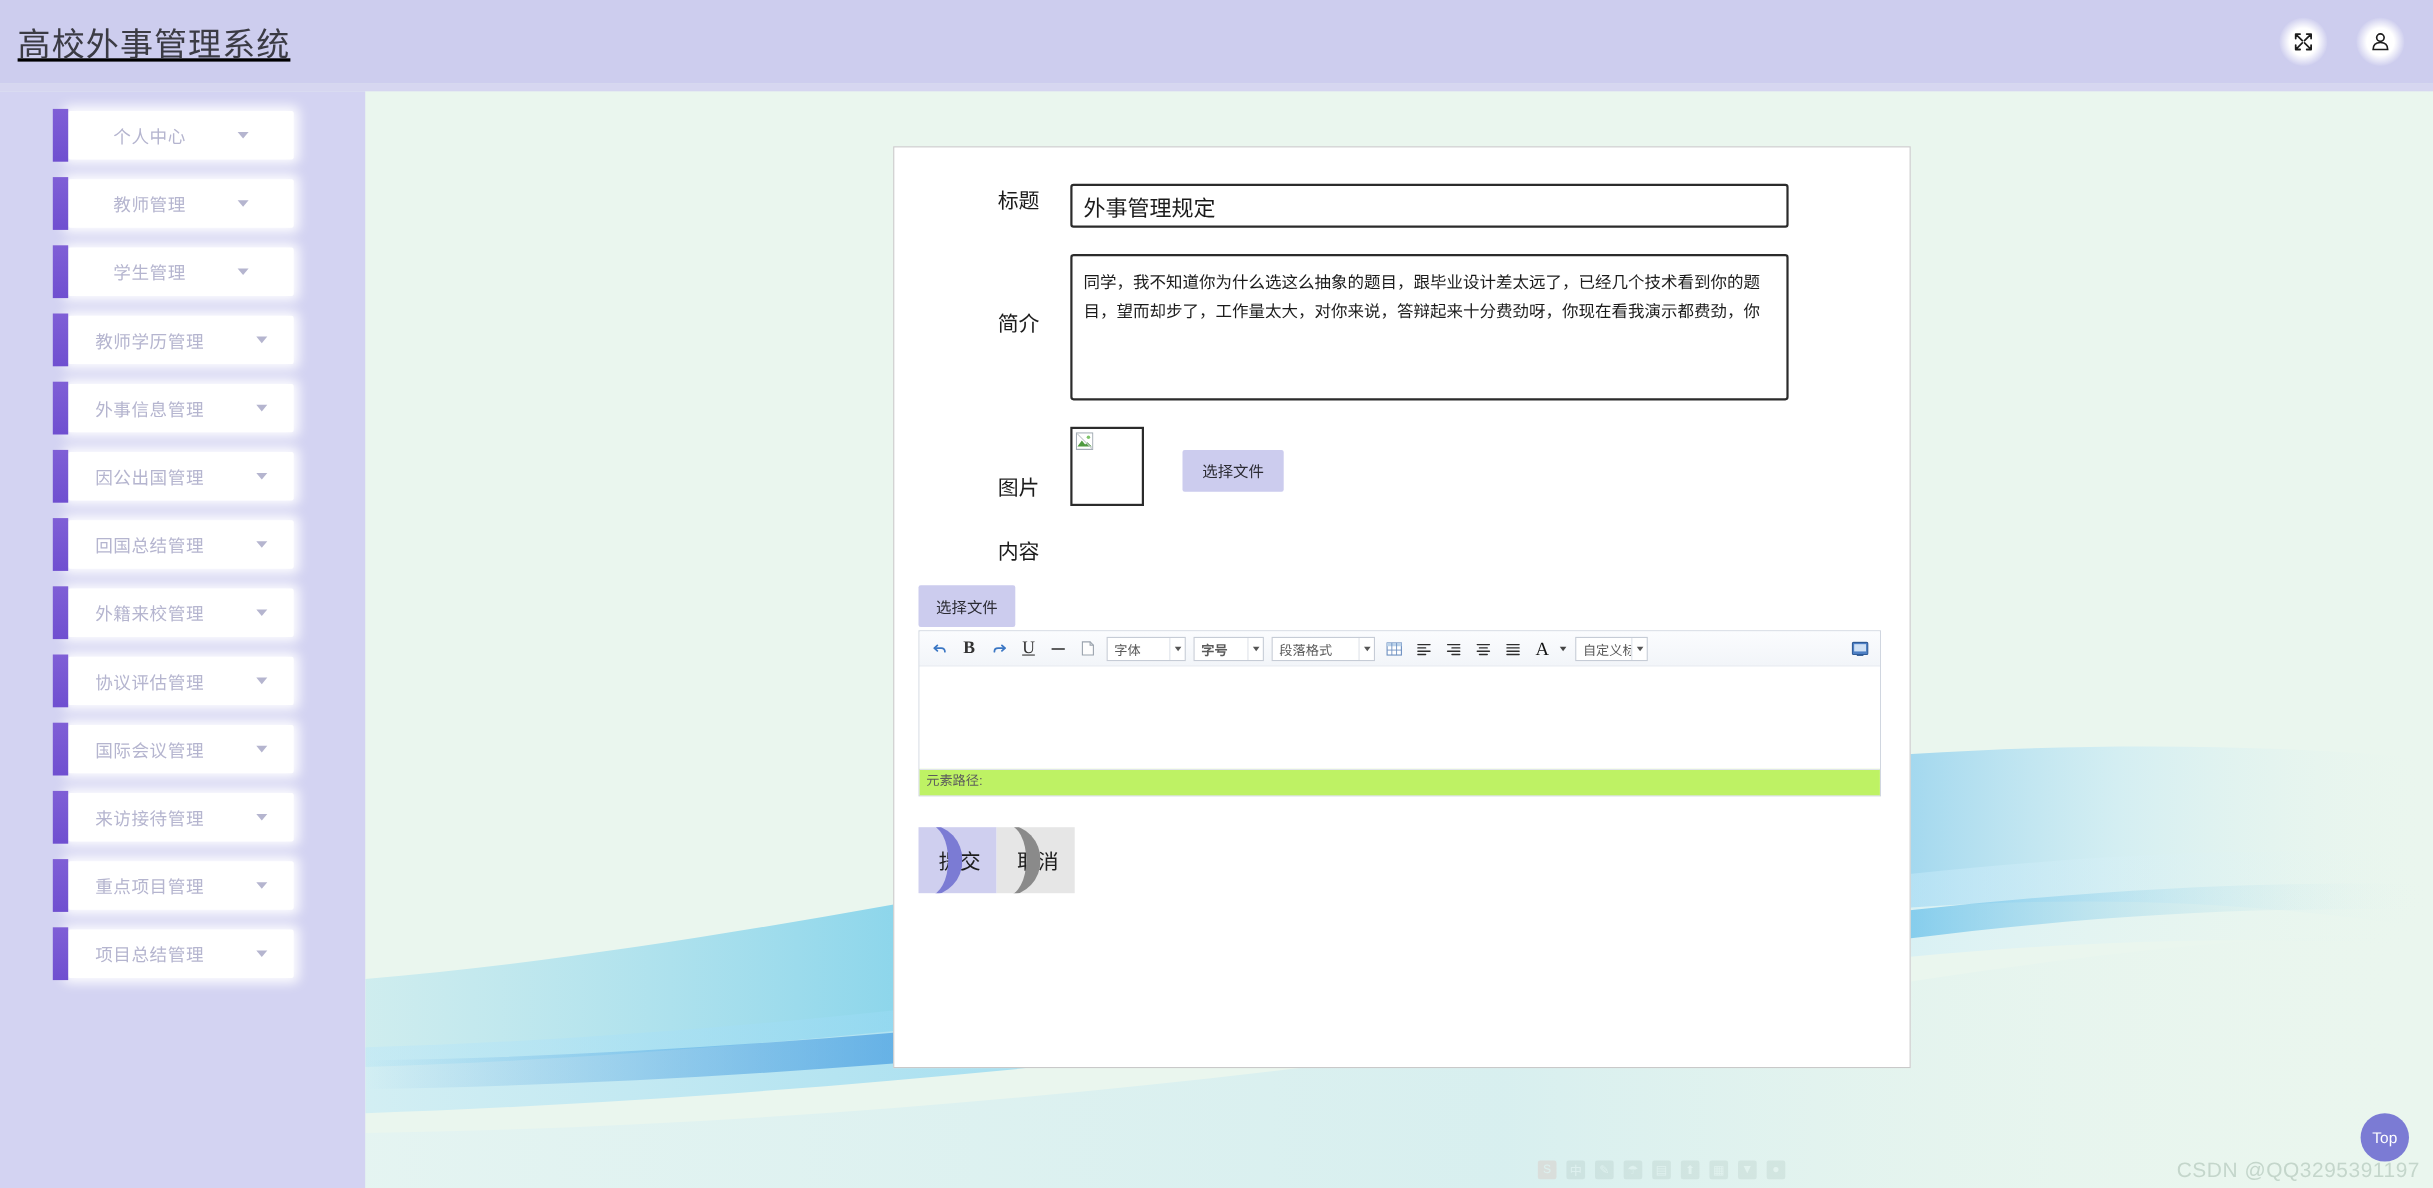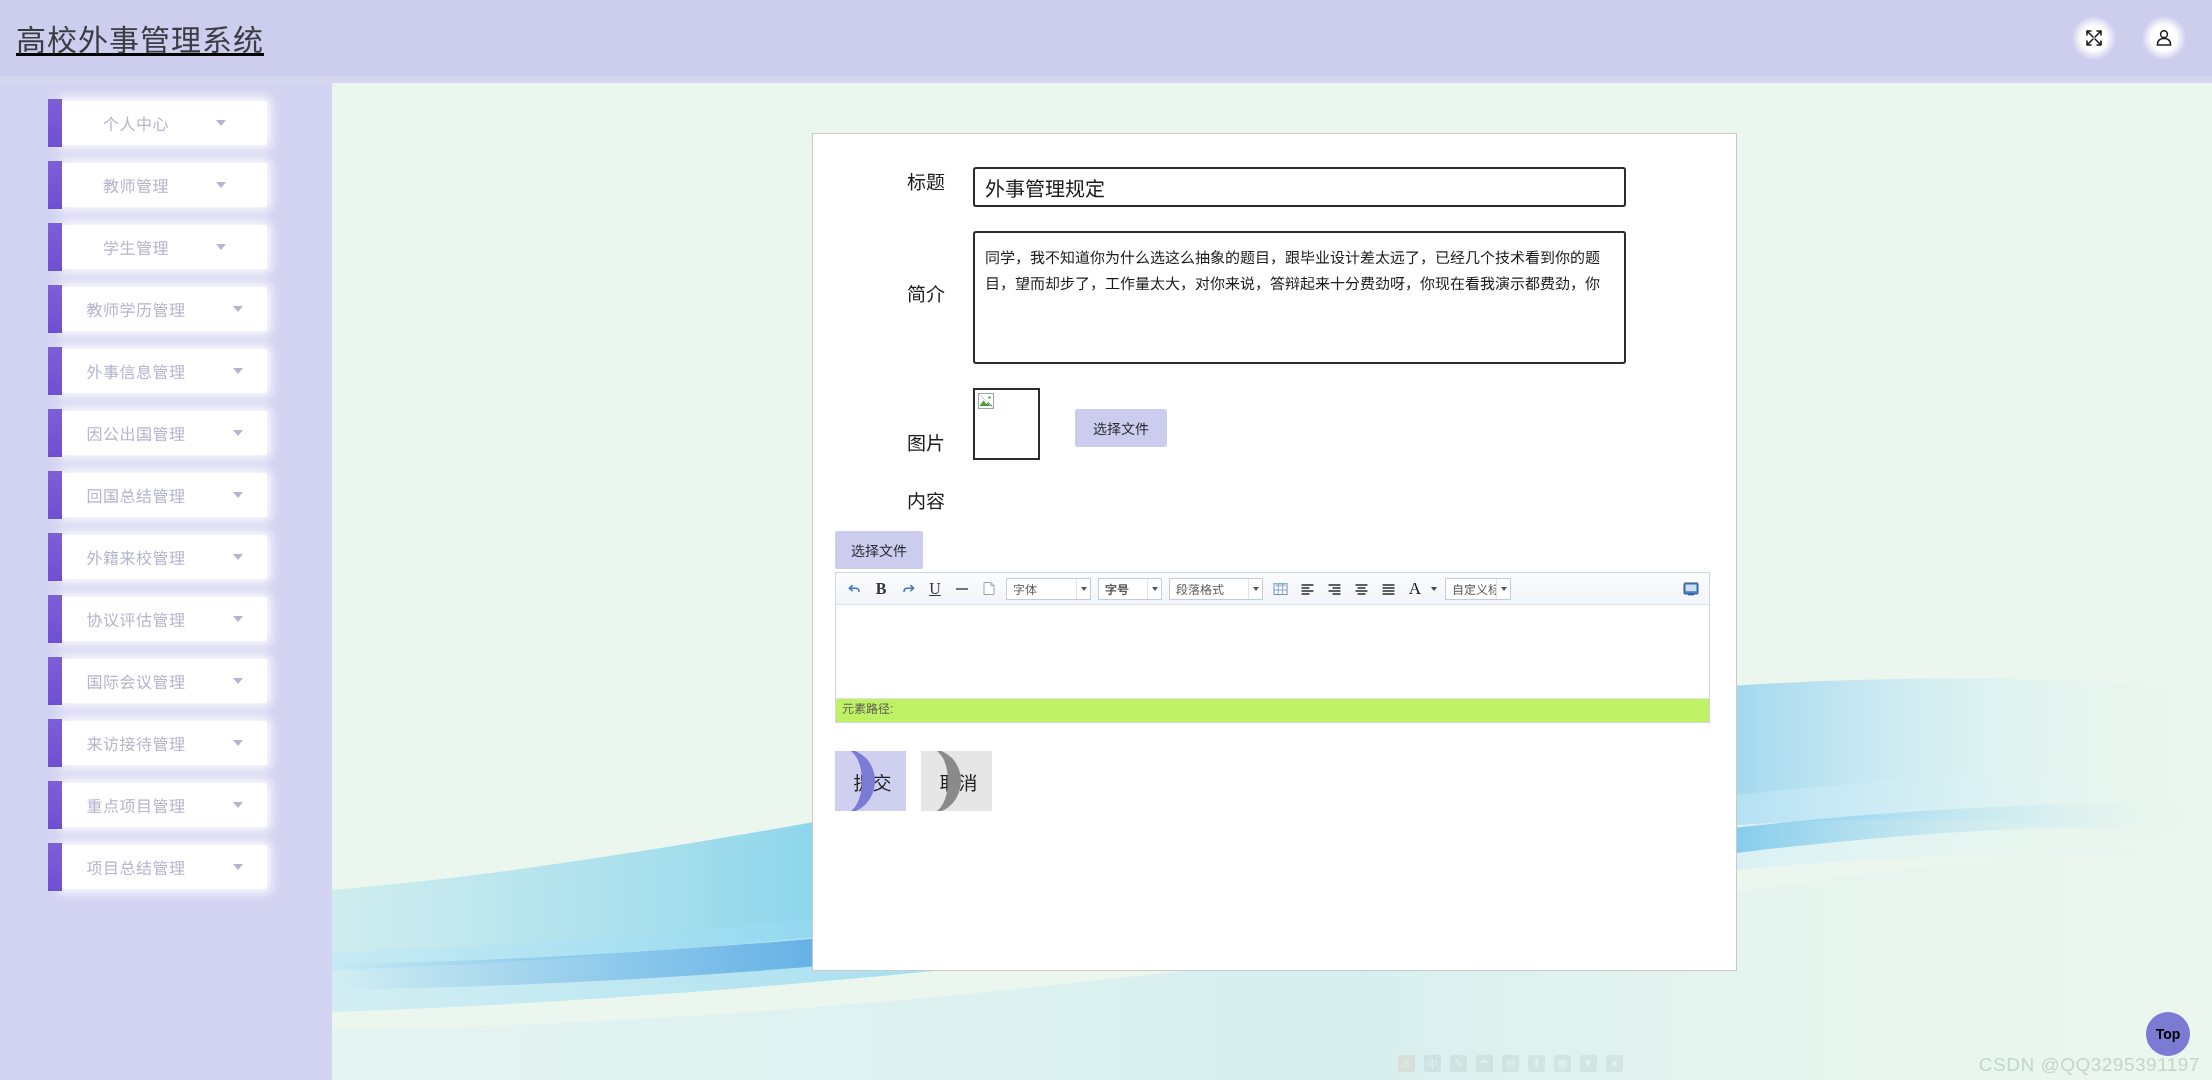--- a/index.html
+++ b/index.html
@@ -216,21 +216,21 @@
     height: 22px;
     border: 1px solid #c6ccd6;
     background: #fff;
     display: flex; align-items: center;
     font-size: 12px;
     color: #5a5a5a;
     padding-left: 6px;
     cursor: pointer;
     margin: 0 2px;
   }
-  .sel-font { width: 85px; }
+  .sel-font { width: 72px; }
   .sel-size { width: 64px; font-weight: bold; }
   .sel-para { width: 94px; }
   .sel-head { width: 66px; }
   .sel-text { flex: 1; white-space: nowrap; overflow: hidden; }
   .sel-arrow {
     width: 14px; height: 20px;
     border-left: 1px solid #dfe3ea;
     display: flex; align-items: center; justify-content: center;
   }
   .sel-arrow i {
@@ -255,21 +255,21 @@
     border-top: 1px solid #dfe4ec;
     height: 24px;
     background: #bef264;
     display: flex; 
     padding-left: 6px;
     font-size: 12px;
     color: #5c5c5c;
   }
 
   
-  .actions { margin: 28px 0 0 22px; display: flex; gap: 15px; }
+  .actions { margin: 28px 0 0 22px; display: flex; }
   .act-btn {
     width: 71px; height: 60px;
     border: none;
     position: relative;
     cursor: pointer;
     font-size: 19px;
     color: #1d1d1d;
     font-family: "Liberation Sans", "DejaVu Sans", sans-serif;
     display: flex; align-items: center; justify-content: center;
     overflow: hidden;
@@ -292,26 +292,25 @@
     border-radius: 0 60px 60px 0 / 0 64px 64px 0;
   }
 
   
   .top-btn {
     position: absolute;
     right: 22px; bottom: 24px;
     width: 44px; height: 44px;
     border-radius: 50%;
     background: #7b7bd4;
-    color: #000000;
+    color: #ffffff;
     font-size: 14px;
     display: flex; align-items: center; justify-content: center;
     cursor: pointer;
     z-index: 40;
-    font-weight: bold;
   }
   .watermark {
     position: absolute;
     right: 12px; bottom: 4px;
     font-size: 19px;
     color: #c4d6cb;
     letter-spacing: 0.5px;
     z-index: 41;
     white-space: nowrap;
   }

